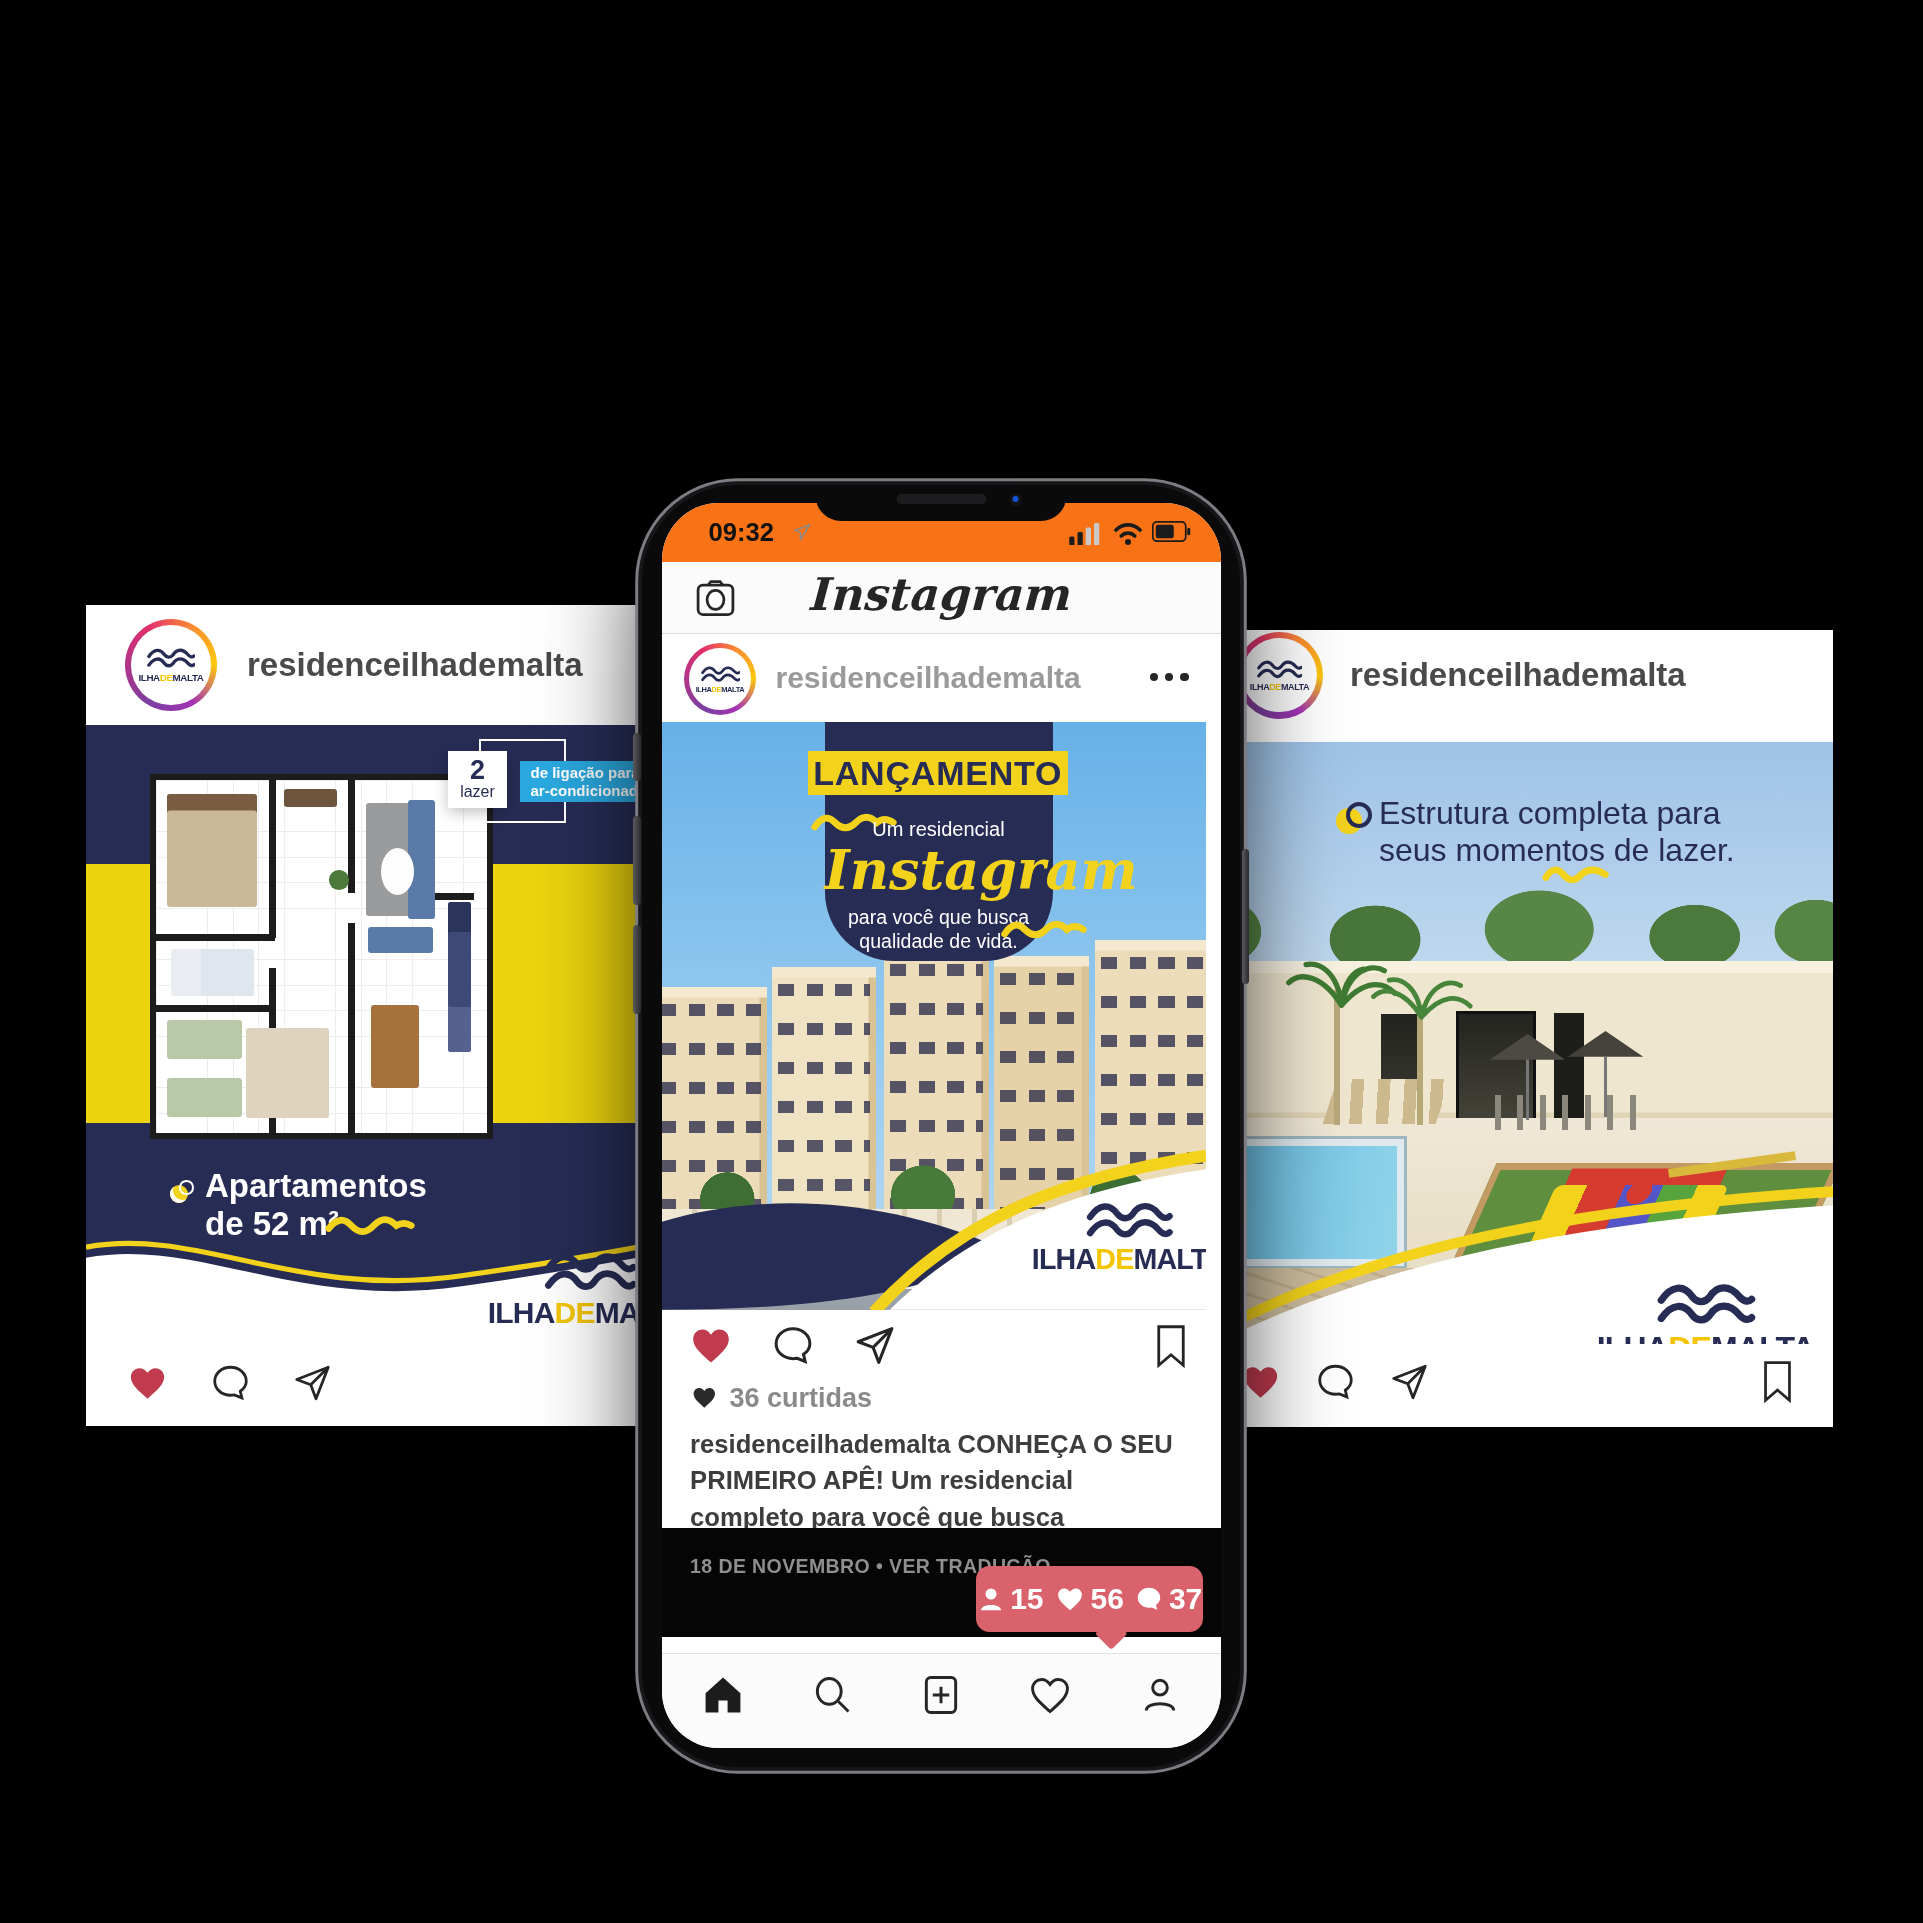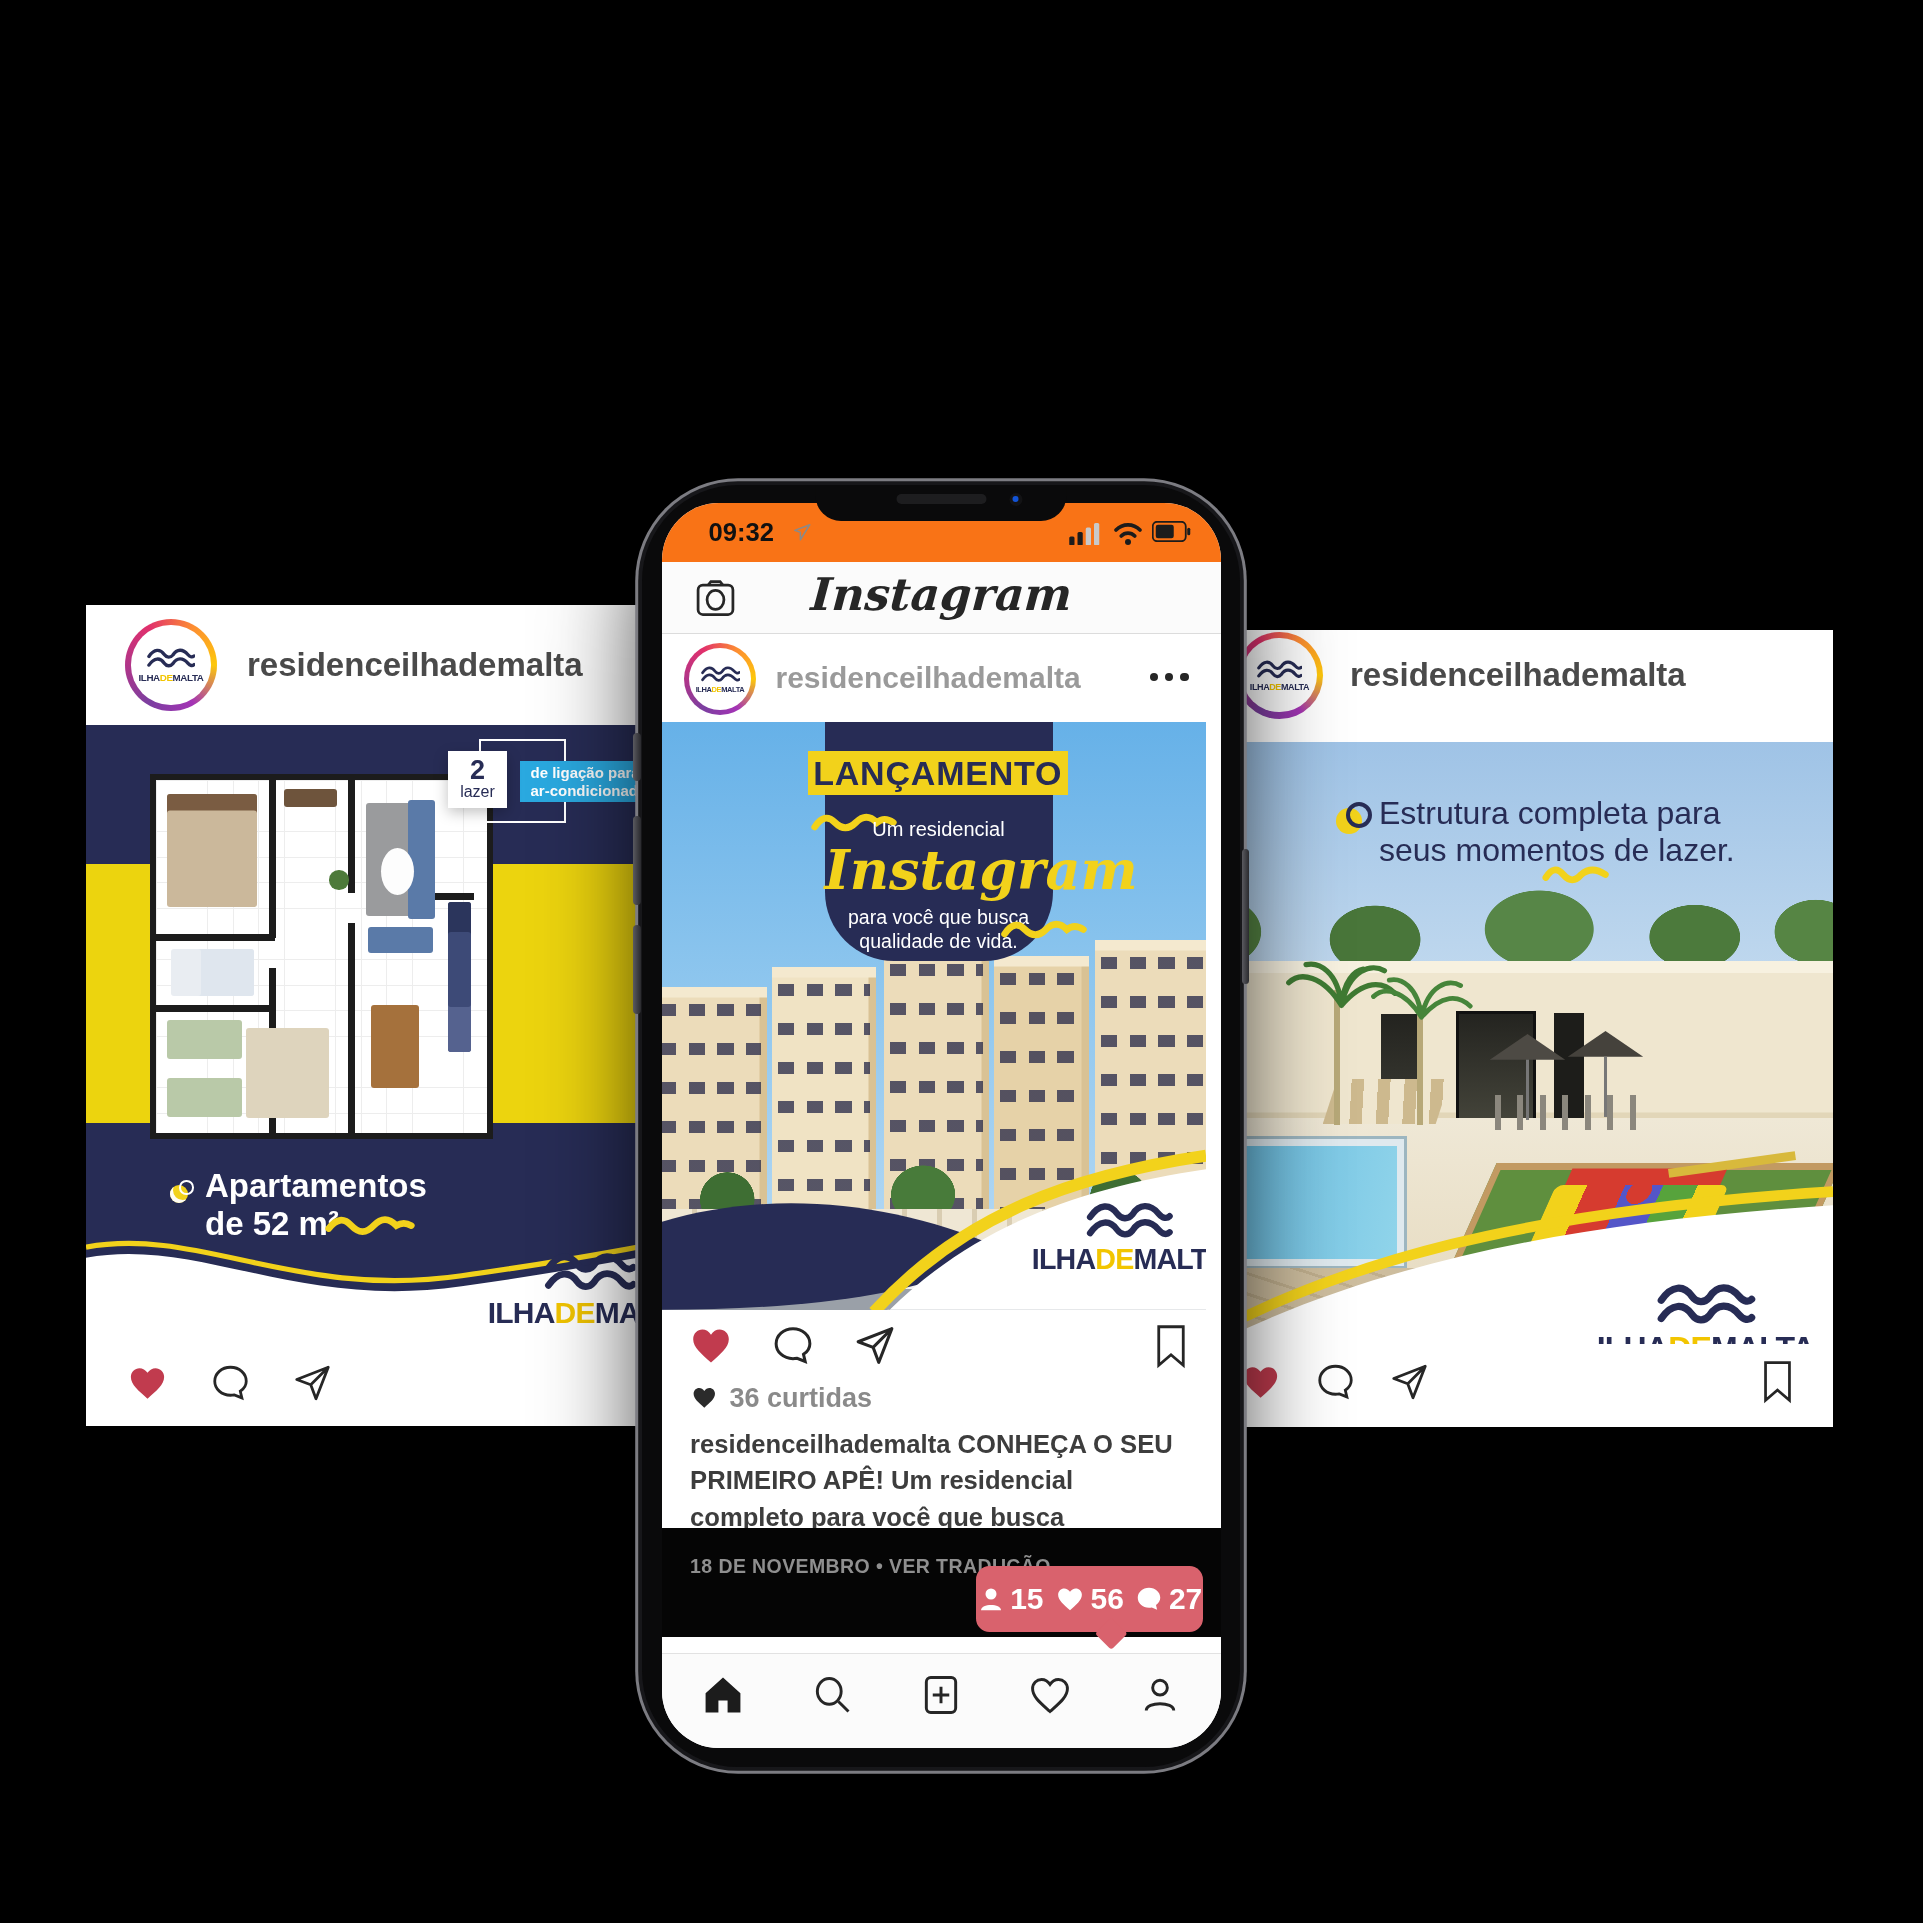--- a/index.html
+++ b/index.html
@@ -404,21 +404,21 @@
         <span class="bi">
             <svg width="32" height="30" viewBox="0 0 24 24">
               <path d="M12 21 C7 16.5 2.5 13 2.5 8.6 C2.5 5.6 4.8 3.5 7.4 3.5 C9.2 3.5 10.9 4.5 12 6.2 C13.1 4.5 14.8 3.5 16.6 3.5 C19.2 3.5 21.5 5.6 21.5 8.6 C21.5 13 17 16.5 12 21 Z" fill="#fff"></path>
             </svg>
             <span>56</span>
           </span>
         <span class="bi">
             <svg width="30" height="30" viewBox="0 0 24 24">
               <path d="M12 3 C6.9 3 3 6.6 3 11 C3 15.4 6.9 19 12 19 C12.8 19 13.5 18.9 14.2 18.8 L18.5 20.5 L17.6 16.7 C19.7 15.3 21 13.3 21 11 C21 6.6 17.1 3 12 3 Z" fill="#fff"></path>
             </svg>
-            <span>27</span>
+            <span>37</span>
           </span>
       </div>
     </div>
 
     <div class="navbar">
       <div class="row">
         <svg width="44" height="44" viewBox="0 0 24 24">
             <path d="M12 2.5 L21.5 11 V21.5 H14.5 V15 H9.5 V21.5 H2.5 V11 Z" fill="#1c1c1c"></path>
           </svg>
         <svg width="44" height="44" viewBox="0 0 24 24">

